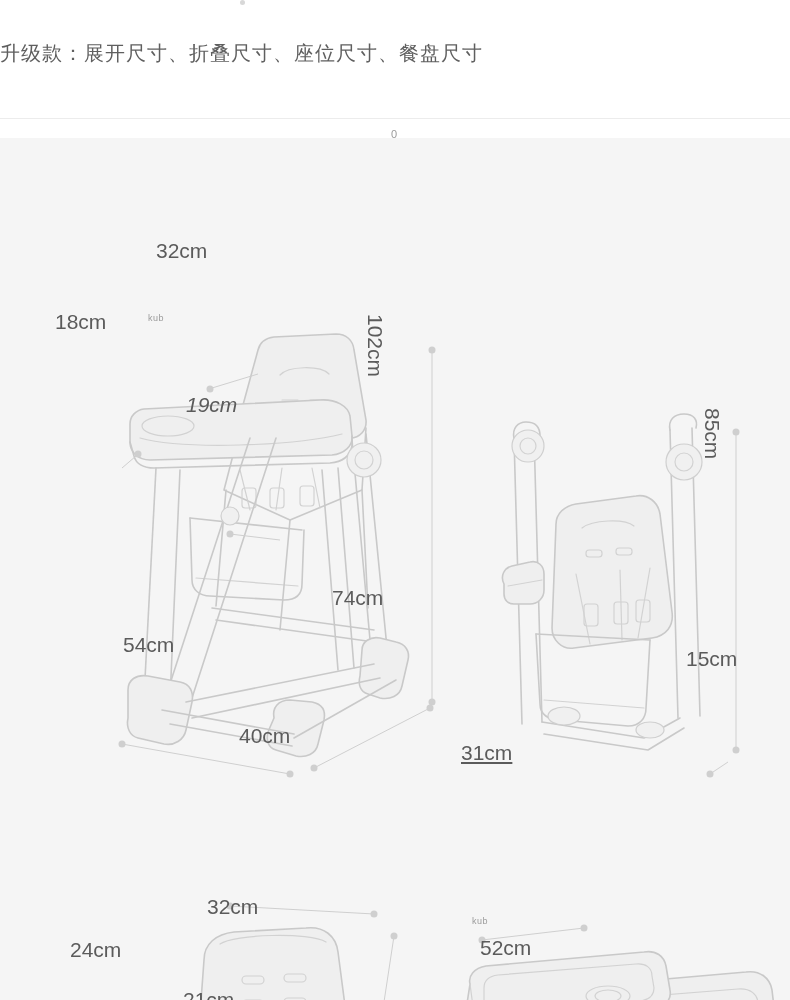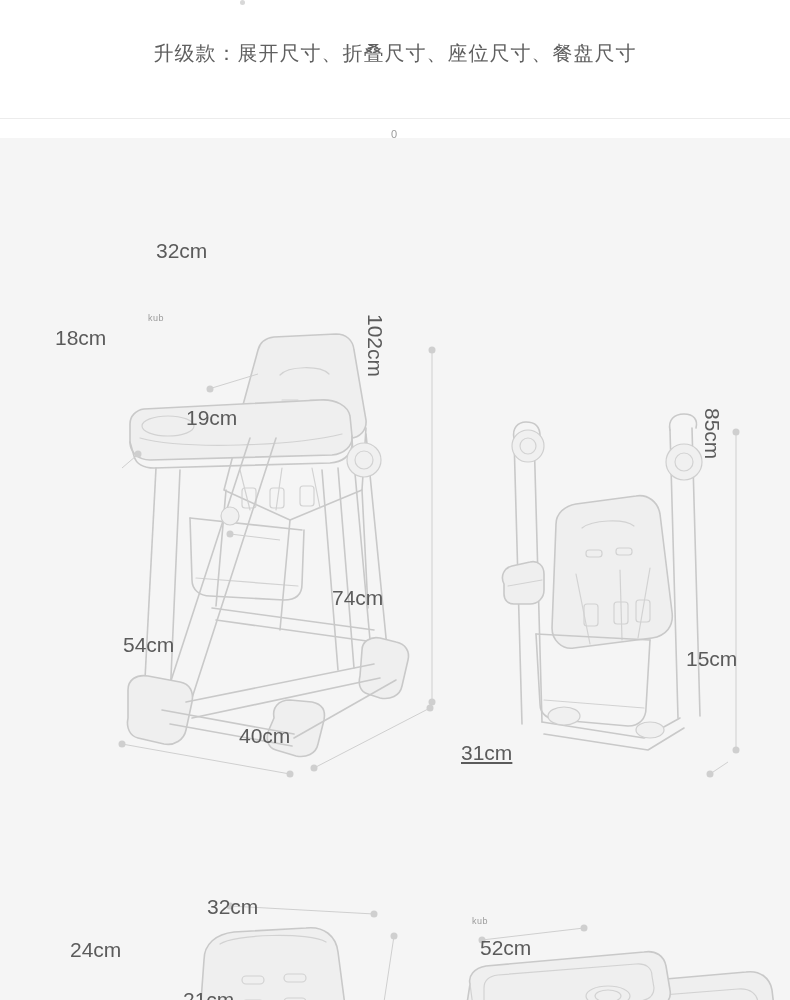--- a/index.html
+++ b/index.html
@@ -29,21 +29,20 @@
     width: 790px;
     height: 138px;
     background: #ffffff;
     box-sizing: border-box;
   }
   .header-title {
     position: absolute;
     left: 0;
     top: 40px;
     width: 790px;
-    text-align: center;
     font-size: 20px;
     letter-spacing: 1px;
     color: #5f5f5f;
     font-family: "Liberation Sans", sans-serif;
   }
   .header-rule {
     position: absolute;
     left: 0;
     top: 118px;
     width: 790px;
@@ -300,22 +299,22 @@
         <path class="dimln" d="M438 802 L540 790"></path>
         <circle class="dimdot" cx="438" cy="802" r="3.5"></circle>
         <circle class="dimdot" cx="540" cy="790" r="3.5"></circle>
         <path class="dimln" d="M410 942 L636 962"></path>
         <circle class="dimdot" cx="410" cy="942" r="3.5"></circle>
         <circle class="dimdot" cx="636" cy="962" r="3.5"></circle>
       </g>
     </svg>
 
     <div class="dim-label" style="left:156px; top:101px;">32cm</div>
-    <div class="dim-label" style="left:55px; top:188px;">18cm</div>
-    <div class="dim-label" style="left:186px; top:268px;">19cm</div>
+    <div class="dim-label" style="left:55px; top:172px;">18cm</div>
+    <div class="dim-label" style="left:186px; top:255px;font-style:italic;">19cm</div>
     <div class="dim-label vertical" style="left:363px; top:176px;">102cm</div>
     <div class="dim-label" style="left:332px; top:448px;">74cm</div>
     <div class="dim-label" style="left:107px; top:495px;margin-left:16px;">54cm</div>
     <div class="brand" style="left:148px; top:175px;">kub</div>
 
     <div class="dim-label vertical" style="left:700px; top:270px;">85cm</div>
     <div class="dim-label" style="left:686px; top:481px;margin-top:28px;">15cm</div>
 
     <div class="dim-label" style="left:239px; top:586px;">40cm</div>
     <div class="dim-label" style="left:207px; top:757px;">32cm</div>

